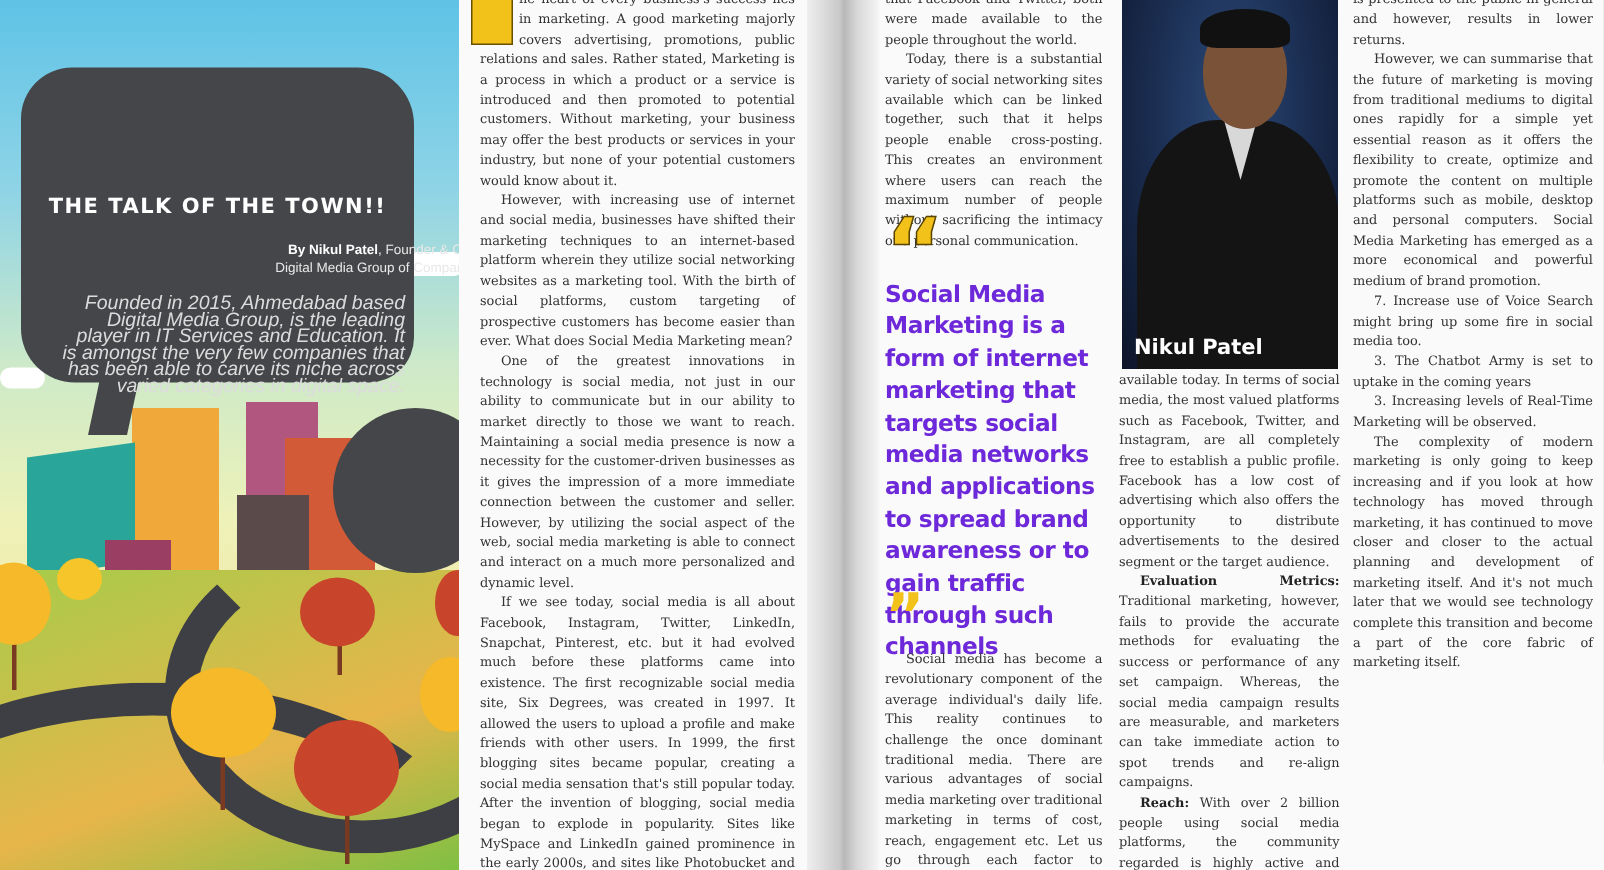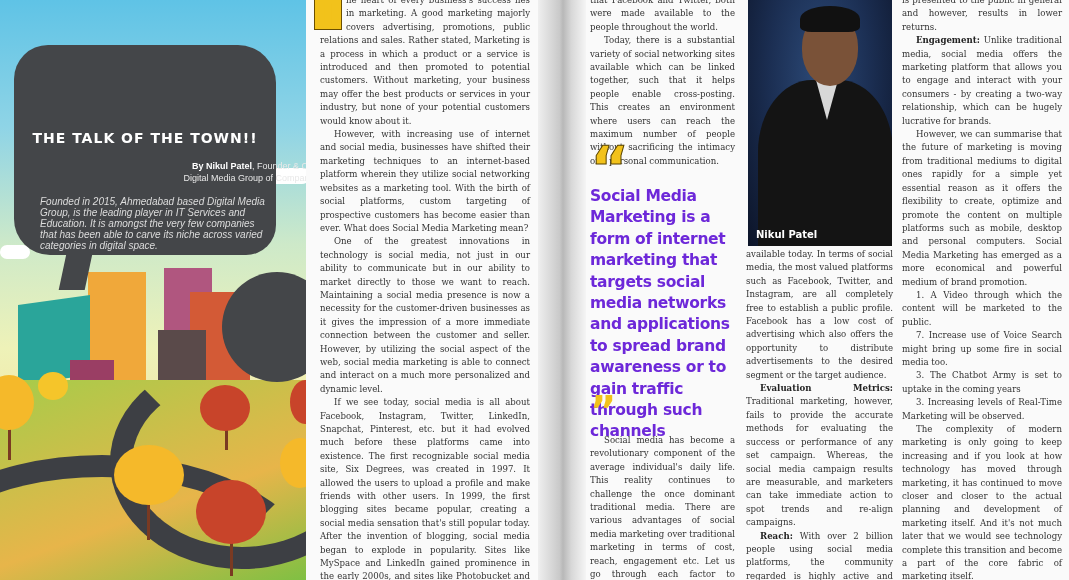--- a/index.html
+++ b/index.html
@@ -34,22 +34,22 @@
   #cover .title2 {
     position: absolute; left: 14px; top: 130px; width: 262px; text-align: center;
     font-family: "DejaVu Sans", sans-serif; font-weight: bold; font-size: 14px; color: #fff; letter-spacing: 1px;
   }
   #cover .byline {
     position: absolute; left: 14px; top: 160px; width: 262px; text-align: right;
     font-family: Liberation Sans, sans-serif; font-size: 9px; line-height: 12px; color: #e8e8e8; padding-left: 45px;
   }
   #cover .byline b { color: #fff; }
   #cover .intro {
-    position: absolute; left: 40px; top: 196px; width: 230px; text-align: left;
-    font-family: "Liberation Sans", sans-serif; font-style: italic; font-size: 10px; line-height: 11px; color: #dcdcdc;
+    position: absolute; left: 40px; top: 196px; width: 230px; text-align: right;
+    font-family: "Liberation Sans", sans-serif; font-style: italic; font-size: 13px; line-height: 11px; color: #dcdcdc;
   }
   .cloud { position: absolute; background: #fff; border-radius: 20px; }
   .bld { position: absolute; }
   .road { position: absolute; border: 22px solid #3d3f44; border-radius: 50%; }
   .tree-top { position: absolute; border-radius: 50%; }
   .trunk { position: absolute; width: 3px; background: #7a3a22; }
 
   
   .col {
     position: absolute; top: 0; text-align: justify;
@@ -105,21 +105,21 @@
   #photo .suit {
     position: absolute; left: 10px; top: 80px; width: 135px; height: 180px; border-radius: 40% 40% 0 0;
     background: #141414;
   }
   #photo .shirt {
     position: absolute; left: 68px; top: 80px; width: 22px; height: 40px; background: #d8d8d8;
     clip-path: polygon(0 0, 100% 0, 50% 100%);
   }
   #photo .caption {
     position: absolute; left: 8px; bottom: 6px; color: #fff;
-    font-family: "DejaVu Sans", sans-serif; font-weight: bold; font-size: 10px;
+    font-family: "DejaVu Sans", sans-serif; font-weight: bold; font-size: 14px;
   }
 </style>
 </head>
 <body>
 
 <div id="cover">
   <div class="cloud" style="left:250px;top:168px;width:60px;height:16px;"></div>
   <div class="cloud" style="left:0;top:245px;width:30px;height:14px;"></div>
 
   <div class="bld" style="left:88px;top:272px;width:58px;height:110px;background:#f0a83a;"></div>
@@ -194,20 +194,18 @@
 </div>
 
 <div class="col" id="col3">
   <p class="noind">available today. In terms of social media, the most valued platforms such as Facebook, Twitter, and Instagram, are all completely free to establish a public profile. Facebook has a low cost of advertising which also offers the opportunity to distribute advertisements to the desired segment or the target audience.</p>
   <p><b>Evaluation Metrics:</b><span> Traditional marketing, however, fails to provide the accurate methods for evaluating the success or performance of any set campaign. Whereas, the social media campaign results are measurable, and marketers can take immediate action to spot trends and re-align campaigns.</span></p>
   <p><b>Reach:</b><span> With over 2 billion people using social media platforms, the community regarded is highly active and highly responsive to the campaigns. Also, social media provides a method to choose the target audience that results in delivering the right message to the right person. Whereas, traditional marketing</span></p>
 </div>
 
 <div class="col" id="col4">
   <p class="noind">is presented to the public in general and however, results in lower returns.</p>
-  <p><b>Engagement:</b><span> Unlike traditional media, social media offers the marketing platform that allows you to engage and interact with your consumers - by creating a two-way relationship, which can be hugely lucrative for brands.</span></p>
   <p>However, we can summarise that the future of marketing is moving from traditional mediums to digital ones rapidly for a simple yet essential reason as it offers the flexibility to create, optimize and promote the content on multiple platforms such as mobile, desktop and personal computers. Social Media Marketing has emerged as a more economical and powerful medium of brand promotion.</p>
-  <p>1. A Video through which the content will be marketed to the public.</p>
   <p>7. Increase use of Voice Search might bring up some fire in social media too.</p>
   <p>3. The Chatbot Army is set to uptake in the coming years</p>
   <p>3. Increasing levels of Real-Time Marketing will be observed.</p>
   <p><span>The complexity of modern marketing is only going to keep increasing and if you look at how technology has moved through marketing, it has continued to move closer and closer to the actual planning and development of marketing itself. And it's not much later that we would see technology complete this transition and become a part of the core fabric of marketing itself.</span></p>
 </div>
 
 </body></html>

